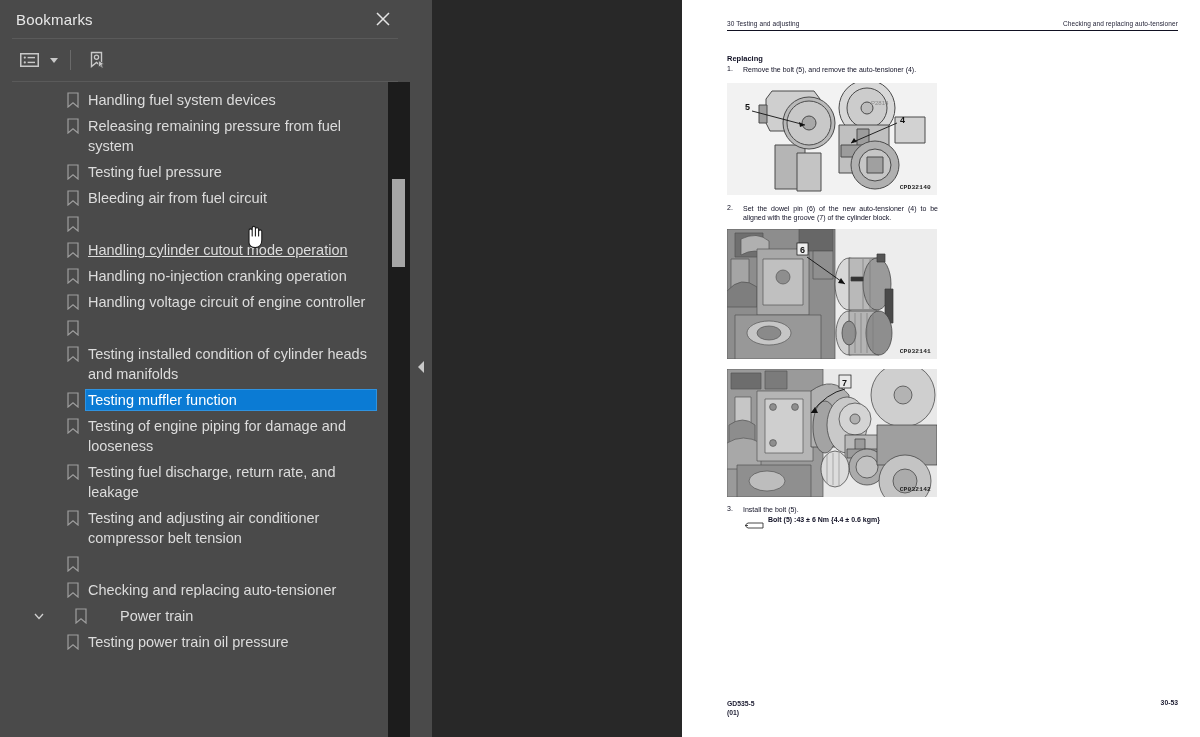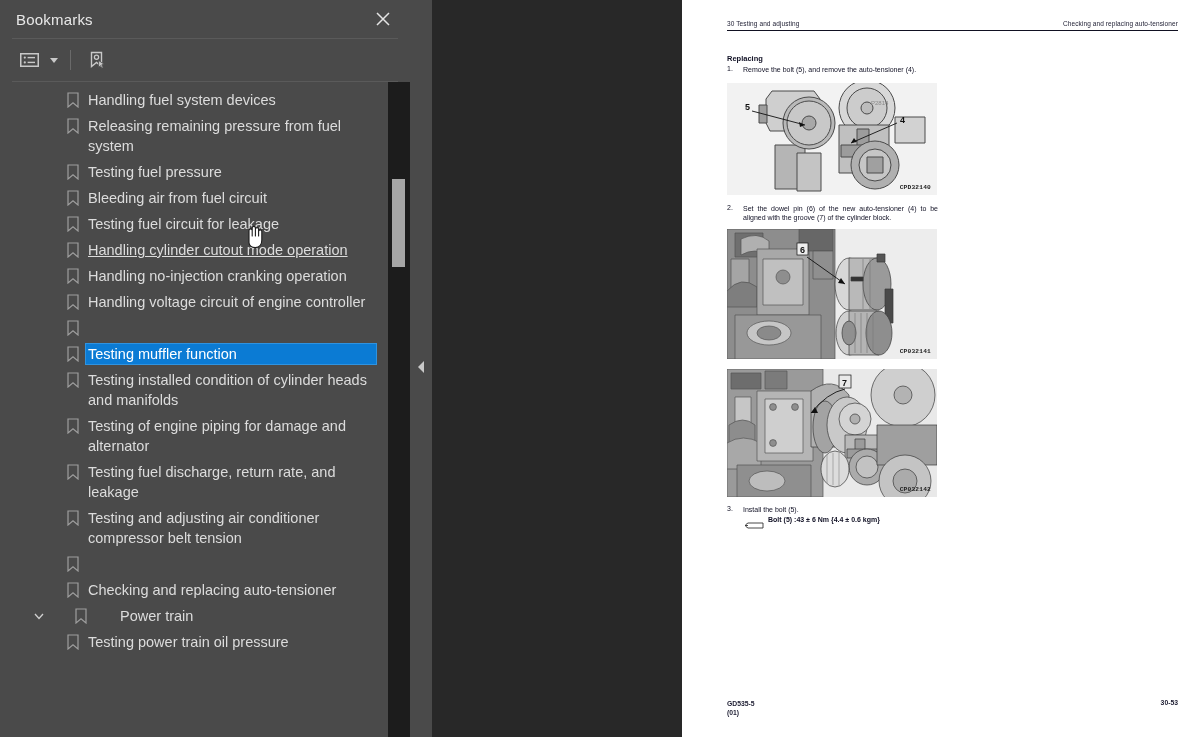--- a/index.html
+++ b/index.html
@@ -228,21 +228,20 @@
               </svg>
             </span>
             <span class="label">Bleeding air from fuel circuit</span>
           </div>
           <div class="node depth1">
             <span class="bm-icon">
               <svg width="12" height="16" viewBox="0 0 12 16">
                 <path d="M1 1 h10 v14 l-5 -4.2 l-5 4.2 z" fill="none" stroke="#9e9e9e" stroke-width="1.2"></path>
               </svg>
             </span>
-            <span class="label">Testing fuel circuit for leakage</span>
           </div>
           <div class="node depth1 hovered">
             <span class="bm-icon">
               <svg width="12" height="16" viewBox="0 0 12 16">
                 <path d="M1 1 h10 v14 l-5 -4.2 l-5 4.2 z" fill="none" stroke="#9e9e9e" stroke-width="1.2"></path>
               </svg>
             </span>
             <span class="label">Handling cylinder cutout mode operation</span>
           </div>
           <div class="node depth1">
@@ -261,43 +260,43 @@
             </span>
             <span class="label">Handling voltage circuit of engine controller</span>
           </div>
           <div class="node depth1">
             <span class="bm-icon">
               <svg width="12" height="16" viewBox="0 0 12 16">
                 <path d="M1 1 h10 v14 l-5 -4.2 l-5 4.2 z" fill="none" stroke="#9e9e9e" stroke-width="1.2"></path>
               </svg>
             </span>
           </div>
+          <div class="node depth1">
+            <span class="bm-icon">
+              <svg width="12" height="16" viewBox="0 0 12 16">
+                <path d="M1 1 h10 v14 l-5 -4.2 l-5 4.2 z" fill="none" stroke="#9e9e9e" stroke-width="1.2"></path>
+              </svg>
+            </span>
+            <span class="label">Testing installed condition of cylinder heads and manifolds</span>
+          </div>
           <div class="node depth1 selected">
             <span class="bm-icon">
               <svg width="12" height="16" viewBox="0 0 12 16">
                 <path d="M1 1 h10 v14 l-5 -4.2 l-5 4.2 z" fill="none" stroke="#9e9e9e" stroke-width="1.2"></path>
               </svg>
             </span>
             <span class="label">Testing muffler function</span>
           </div>
           <div class="node depth1">
             <span class="bm-icon">
               <svg width="12" height="16" viewBox="0 0 12 16">
                 <path d="M1 1 h10 v14 l-5 -4.2 l-5 4.2 z" fill="none" stroke="#9e9e9e" stroke-width="1.2"></path>
               </svg>
             </span>
-            <span class="label">Testing installed condition of cylinder heads and manifolds</span>
-          </div>
-          <div class="node depth1">
-            <span class="bm-icon">
-              <svg width="12" height="16" viewBox="0 0 12 16">
-                <path d="M1 1 h10 v14 l-5 -4.2 l-5 4.2 z" fill="none" stroke="#9e9e9e" stroke-width="1.2"></path>
-              </svg>
-            </span>
-            <span class="label">Testing of engine piping for damage and alternator</span>
+            <span class="label">Testing of engine piping for damage and looseness</span>
           </div>
           <div class="node depth1">
             <span class="bm-icon">
               <svg width="12" height="16" viewBox="0 0 12 16">
                 <path d="M1 1 h10 v14 l-5 -4.2 l-5 4.2 z" fill="none" stroke="#9e9e9e" stroke-width="1.2"></path>
               </svg>
             </span>
             <span class="label">Testing fuel discharge, return rate, and leakage</span>
           </div>
           <div class="node depth1">

